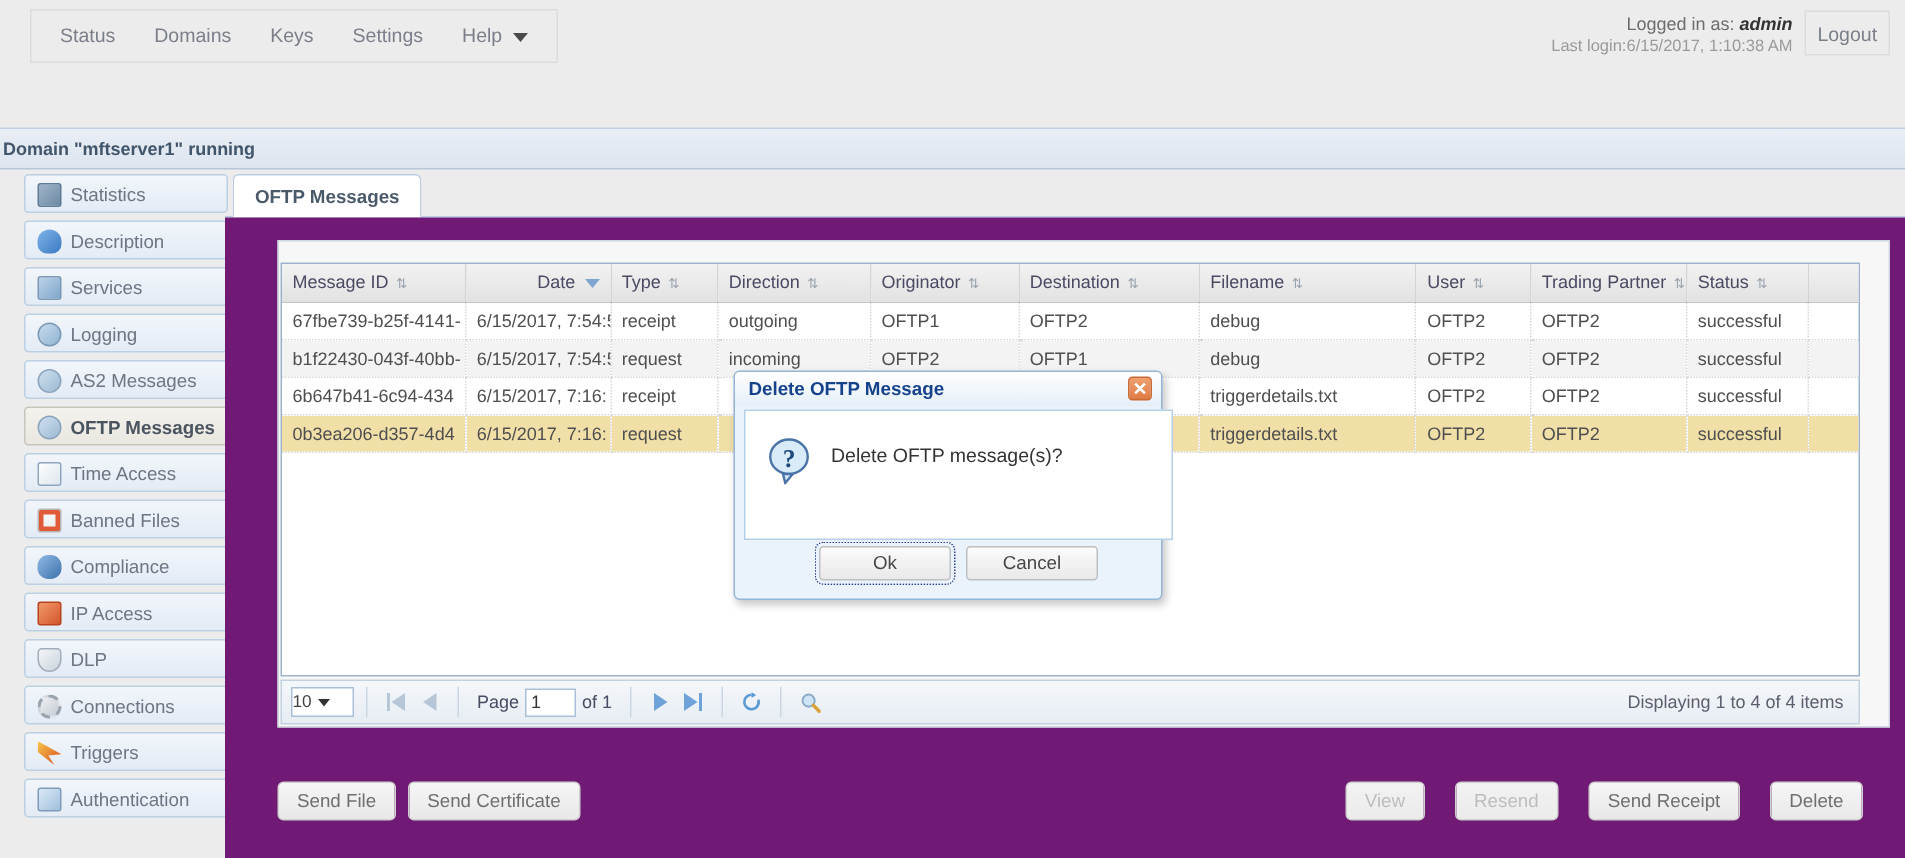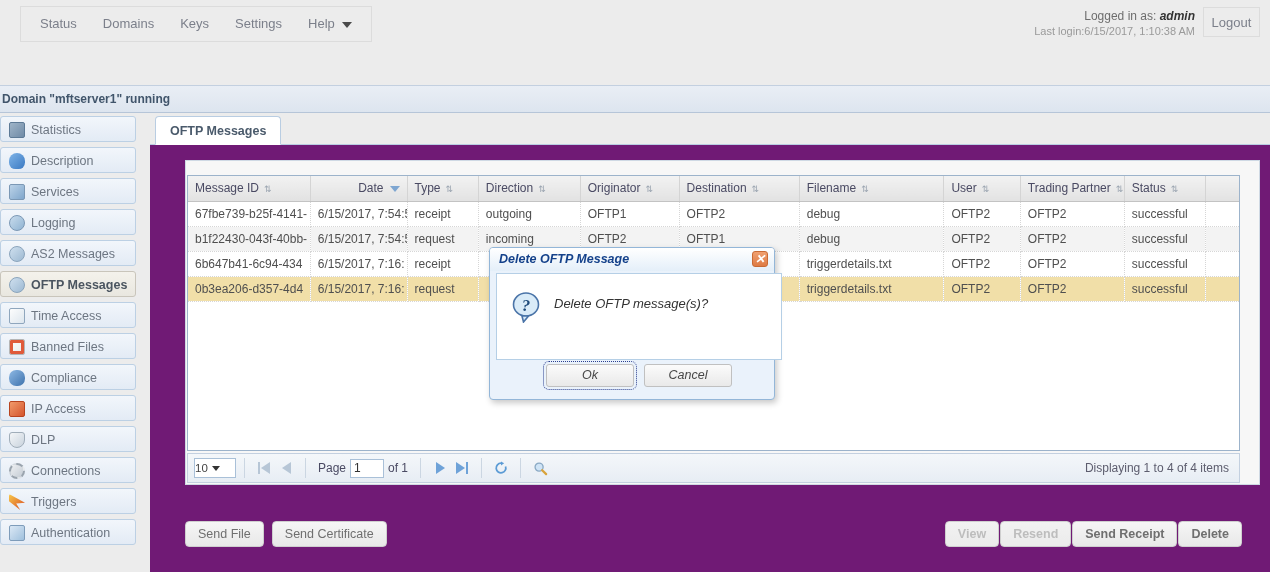--- a/index.html
+++ b/index.html
@@ -60,21 +60,21 @@
     border-top: 1px solid #c3d0e0;
     border-bottom: 1px solid #b6c5d8;
   }
   #domainbar .txt {
     position: absolute; left: 2px; top: 6px;
     font-size: 12px; font-weight: bold; color: #41556b;
   }
 
   
   #sidebar {
-    position: absolute; left: 0; top: 116px; width: 136px; height: 456px;
+    position: absolute; left: 16px; top: 116px; width: 136px; height: 456px;
     overflow: hidden;
     text-decoration: underline;
   }
   .side-item {
     position: relative;
     height: 26px; margin-bottom: 5px;
     border: 1px solid #bcd0e4;
     border-radius: 3px;
     background: linear-gradient(to bottom, #f2f6fb 0%, #e3ebf5 100%);
     cursor: pointer;
@@ -220,32 +220,31 @@
     background: linear-gradient(to bottom, #f6f6f6 0%, #e8e8e8 100%);
     font-size: 12.5px; color: #6f6f6f;
     display: inline-block; cursor: pointer;
     white-space: nowrap;
   }
   .btn.disabled { color: #bdbdbd; cursor: default;
     background: linear-gradient(to bottom, #f2f2f2 0%, #ebebeb 100%); }
   #btnsleft { position: absolute; left: 35px; bottom: 25px; }
   #btnsright { position: absolute; right: 28px; bottom: 25px; }
   #btnsleft .btn { margin-right: 8px; }
-  #btnsright .btn { margin-left: 1px; font-weight: bold; }
+  #btnsright .btn { margin-left: 20px; }
 
   
   #dialog {
     position: absolute; left: 489px; top: 247px;
     width: 286px; height: 153px;
     border: 1px solid #93b6d8;
     border-radius: 4px;
     background: #eaf2fb;
     box-shadow: 2px 3px 6px rgba(0,0,0,0.22);
     z-index: 50;
-    font-style: italic;
   }
   #dlgtitle {
     position: absolute; left: 0; top: 0; width: 100%; height: 23px;
     background: linear-gradient(to bottom, #ffffff 0%, #e4eff9 100%);
     border-radius: 3px 3px 0 0;
   }
   #dlgtitle .t {
     position: absolute; left: 9px; top: 4px;
     font-size: 12.5px; font-weight: bold; color: #15428b;
   }

